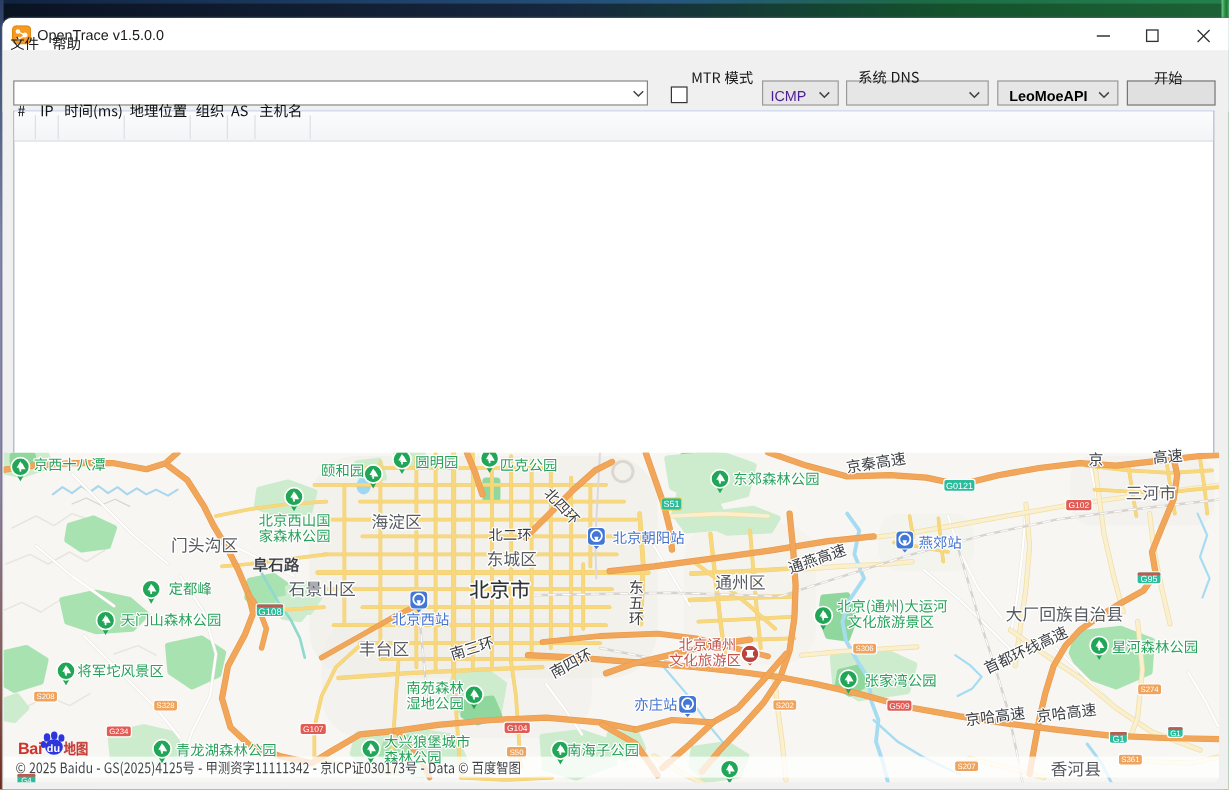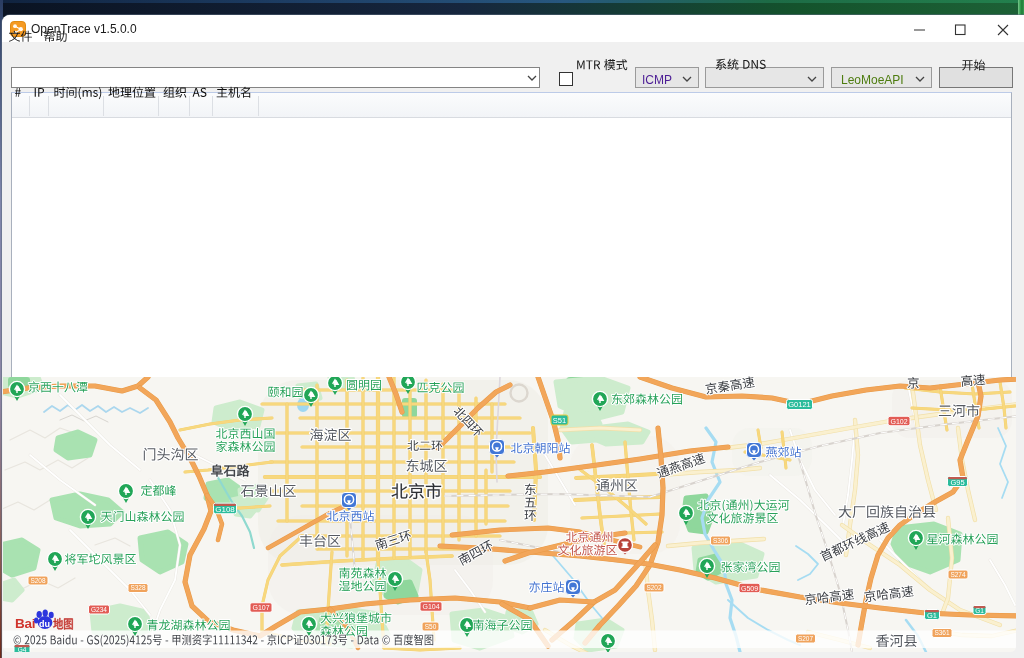--- a/index.html
+++ b/index.html
@@ -33,21 +33,21 @@
       <div class="abs" style="left:703px;top:52px;width:117px;height:19px;background:#e6e6e6;border:1px solid #9a9a9a;"></div>
       <svg class="abs" style="left:804px;top:59px" width="12" height="10" viewBox="0 0 12 10">
         <path d="M2 3 l4 4 l4 -4" fill="none" stroke="#444" stroke-width="1.3"></path>
       </svg>
       <div class="abs" style="left:829px;top:52px;width:99px;height:19px;background:#e6e6e6;border:1px solid #9a9a9a;"></div>
       <svg class="abs" style="left:912px;top:59px" width="12" height="10" viewBox="0 0 12 10">
         <path d="M2 3 l4 4 l4 -4" fill="none" stroke="#444" stroke-width="1.3"></path>
       </svg>
       <div class="abs" style="left:937px;top:52px;width:72px;height:19px;background:#e0e0e0;border:1px solid #777;"></div>
       <div class="abs" style="left:640px;top:58px;font-size:12px;color:#4c1d95;">ICMP</div>
-      <div class="abs" style="left:839px;top:58px;font-size:12px;color:#4d7c0f;">LeoMoeAPI</div>
+      <div class="abs" style="left:839px;top:58px;font-size:12px;color:#000000;font-weight:bold;">LeoMoeAPI</div>
       <div class="abs" style="left:9px;top:77px;width:999px;height:292px;background:#fff;border:1px solid #a8b0bd;border-top:1px solid #bccbe8;"></div>
       <div class="abs" style="left:10px;top:78px;width:999px;height:24px;background:linear-gradient(180deg,#fbfcfd,#f2f4f7);border-bottom:1px solid #d8dbe0;"></div>
       <div class="abs" style="left:27px;top:81px;width:1px;height:20px;background:#dcdfe4;"></div>
       <div class="abs" style="left:46px;top:81px;width:1px;height:20px;background:#dcdfe4;"></div>
       <div class="abs" style="left:101px;top:81px;width:1px;height:20px;background:#dcdfe4;"></div>
       <div class="abs" style="left:156px;top:81px;width:1px;height:20px;background:#dcdfe4;"></div>
       <div class="abs" style="left:187px;top:81px;width:1px;height:20px;background:#dcdfe4;"></div>
       <div class="abs" style="left:210px;top:81px;width:1px;height:20px;background:#dcdfe4;"></div>
       <div class="abs" style="left:256px;top:81px;width:1px;height:20px;background:#dcdfe4;"></div>
     </div>

